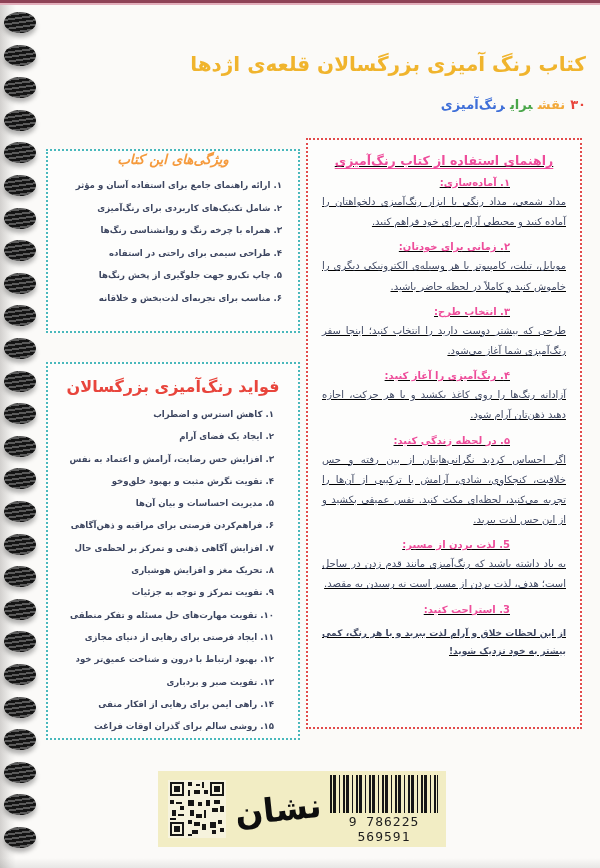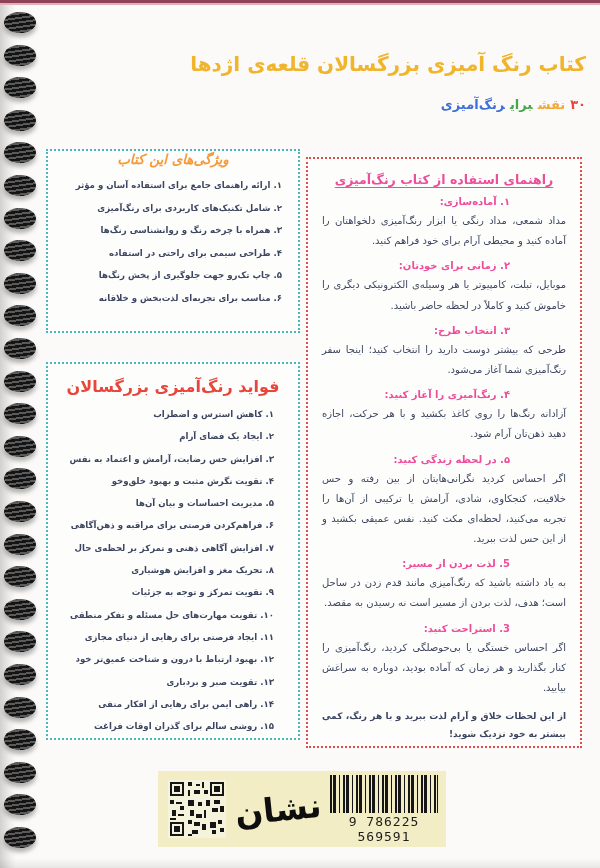--- a/index.html
+++ b/index.html
@@ -23,21 +23,21 @@
   .subtitle { position:absolute; top:97px; right:14px; direction:rtl;
               font-size:13px; font-weight:bold; }
   .subtitle .sub-part { margin-left:5px; }
 
   .box { position:absolute; background:#fdfdfc; direction:rtl; }
   .teal-border { border:2px dotted #49b8bc; }
   .red-border  { border:2px dotted #e24b4b; }
 
   #features-box { left:46px; top:149px; width:254px; height:184px; }
   #benefits-box { left:46px; top:362px; width:254px; height:378px; }
-  #guide-box    { left:306px; top:157px; width:276px; height:591px; padding:0 14px; }
+  #guide-box    { left:306px; top:138px; width:276px; height:591px; padding:0 14px;text-decoration:underline; }
 
   .box-title { text-align:center; font-weight:bold; }
   #features-box .box-title { color:#f59a3c; font-size:13.5px;font-style:italic; }
   #benefits-box .box-title { margin-top:13px; color:#e8453c; font-size:16px; }
   #guide-box   .box-title  { margin-top:13px; color:#ee4d9b; font-size:12.5px;
                              text-decoration:underline; text-underline-offset:3px; }
 
   .plain-list { list-style:none; margin-top:7px; }
   .plain-list li { text-align:right; padding:0 16px; color:#3d4660;
                    font-size:8.6px; font-weight:bold; }
@@ -168,21 +168,20 @@
           <div class="g-body">اگر احساس کردید نگرانی‌هایتان از بین رفته و حس خلاقیت، کنجکاوی، شادی، آرامش یا ترکیبی از آن‌ها را تجربه می‌کنید، لحظه‌ای مکث کنید. نفس عمیقی بکشید و از این حس لذت ببرید.</div>
         </div>
 
         <div class="g-sec">
           <div class="g-head">5. لذت بردن از مسیر:</div>
           <div class="g-body">به یاد داشته باشید که رنگ‌آمیزی مانند قدم زدن در ساحل است؛ هدف، لذت بردن از مسیر است نه رسیدن به مقصد.</div>
         </div>
 
         <div class="g-sec">
           <div class="g-head">3. استراحت کنید:</div>
-          <div class="g-body">اگر احساس خستگی یا بی‌حوصلگی کردید، رنگ‌آمیزی را کنار بگذارید و هر زمان که آماده بودید، دوباره به سراغش بیایید.</div>
         </div>
       </div>
     <p class="g-close">از این لحظات خلاق و آرام لذت ببرید و با هر رنگ، کمی بیشتر به خود نزدیک شوید!</p>
   </section>
 
   <footer id="colophon">
     <svg class="qr" viewBox="0 0 29 29" shape-rendering="crispEdges">
       <rect width="29" height="29" fill="#f6f3dd"></rect>
       <g fill="#161616">
         <rect x="1" y="1" width="7" height="7"></rect>

